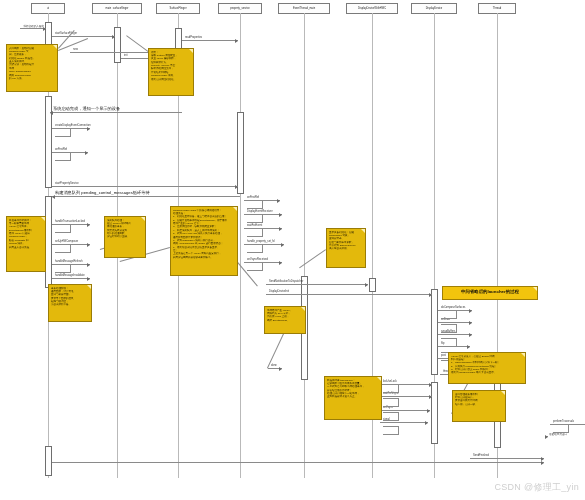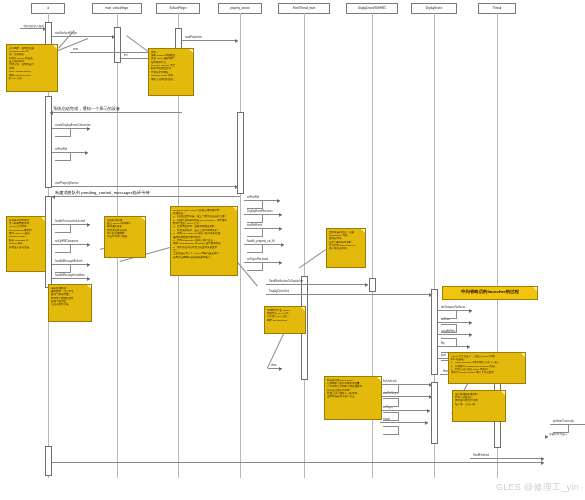--- a/index.html
+++ b/index.html
@@ -348,13 +348,13 @@
       <div class="nline">直到线程被请求退出为止。</div>
     </div>
     <div class="note" style="left: 452px; top: 390px; width: 54px; height: 32px;">
       <div class="nline">窗口管理服务接收到</div>
       <div class="nline">绘制完成通知后，</div>
       <div class="nline">更新窗口状态并回调</div>
       <div class="nline">给应用，完成一帧。</div>
     </div>
   </div>
 
-<div class="watermark">GLES @修理工_yin</div>
+<div class="watermark">CSDN @修理工_yin</div>
 
 </body></html>

